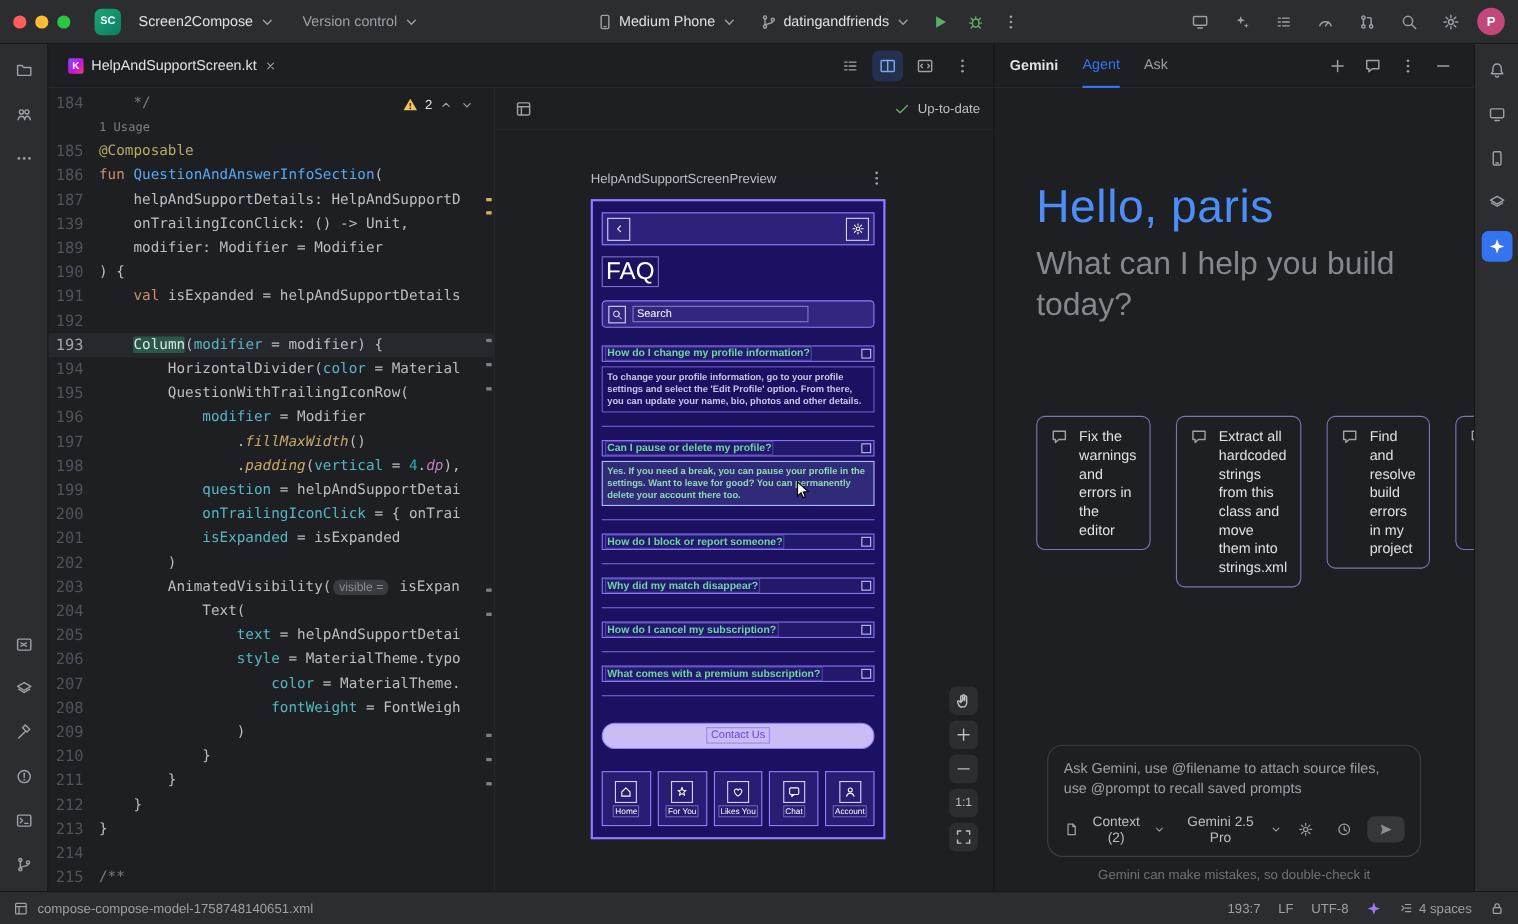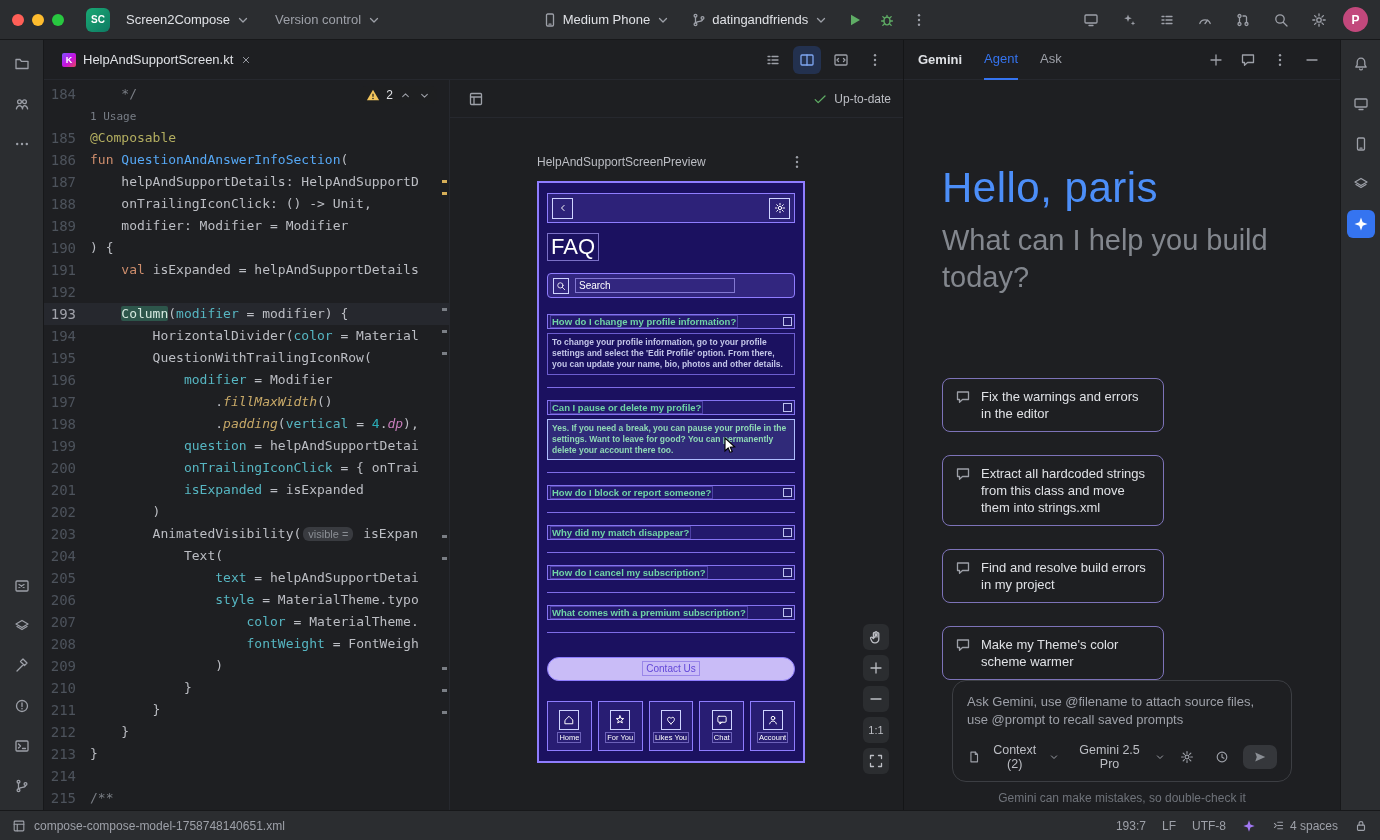--- a/index.html
+++ b/index.html
@@ -129,21 +129,21 @@
     align-items:center;padding:0 14px;gap:22px;}
   .g-title{font-weight:bold;color:#dfe1e5;}
   .g-tab{height:40px;display:flex;align-items:center;border-bottom:2px solid transparent;
     color:#9da0a8;background:none;border-top:none;border-left:none;border-right:none;
     font-family:inherit;font-size:13px;cursor:default;}
   .g-tab.active{color:#3574f0;border-bottom-color:#3574f0;}
   .g-header-icons{margin-left:auto;display:flex;align-items:center;gap:4px;}
   .g-body{flex:1;padding:0 38px;overflow:hidden;display:flex;flex-direction:column;}
   .g-greeting{margin-top:84px;font-size:42px;color:#4c8ef8;font-weight:400;letter-spacing:.5px;}
   .g-subtitle{margin-top:10px;font-size:29px;line-height:1.28;color:#83878e;width:340px;font-weight:400;}
-  .g-cards{margin-top:82px;display:flex;flex-direction:column;gap:23px;align-items:flex-start;}
+  .g-cards{margin-top:82px;display:flex;flex-direction:row;gap:23px;align-items:flex-start;}
   .g-card{display:flex;gap:10px;align-items:flex-start;background:none;border:1px solid #7d73b8;
     border-radius:8px;padding:9px 12px;color:#dfe1e5;font-family:inherit;font-size:13px;
     text-align:left;width:222px;cursor:default;}
   .g-card .ic{color:#9da0a8;margin-top:1px;flex:0 0 16px;}
   .g-card-text{line-height:17px;}
   .g-bottom{margin-top:auto;padding:0 10px 6px;}
   .g-input{border:1px solid #3c3e43;border-radius:14px;padding:12px 14px 10px;height:102px;
     display:flex;flex-direction:column;}
   .g-placeholder{color:#9da0a8;font-size:13px;line-height:1.4;}
   .g-controls{margin-top:auto;display:flex;align-items:center;gap:10px;}
@@ -443,21 +443,21 @@
 
       <div class="content-row">
 
         <section class="editor">
           <div id="code-lines" class="code-lines">
               <div class="cl"><span class="ln">184</span><span class="ct"><span class="tk-cm">    */</span></span></div>
               <div class="cl"><span class="ln"></span><span class="ct"><span class="tk-usage">1 Usage</span></span></div>
               <div class="cl"><span class="ln">185</span><span class="ct"><span class="tk-ann">@Composable</span></span></div>
               <div class="cl"><span class="ln">186</span><span class="ct"><span class="tk-kw">fun </span><span class="tk-fn">QuestionAndAnswerInfoSection</span><span class="tk-d">(</span></span></div>
               <div class="cl"><span class="ln">187</span><span class="ct"><span class="tk-d">    helpAndSupportDetails: HelpAndSupportD</span></span></div>
-              <div class="cl"><span class="ln">188</span><span class="ct"><span class="tk-d">    onTrailingIconClick: () -&gt; Unit,</span></span></div>
+              <div class="cl"><span class="ln">139</span><span class="ct"><span class="tk-d">    onTrailingIconClick: () -&gt; Unit,</span></span></div>
               <div class="cl"><span class="ln">189</span><span class="ct"><span class="tk-d">    modifier: Modifier = Modifier</span></span></div>
               <div class="cl"><span class="ln">190</span><span class="ct"><span class="tk-d">) {</span></span></div>
               <div class="cl"><span class="ln">191</span><span class="ct"><span class="tk-d">    </span><span class="tk-kw">val </span><span class="tk-d">isExpanded = helpAndSupportDetails</span></span></div>
               <div class="cl"><span class="ln">192</span><span class="ct"></span></div>
               <div class="cl cur"><span class="ln">193</span><span class="ct"><span class="tk-d">    </span><span class="tk-hl">Column</span><span class="tk-d">(</span><span class="tk-na">modifier</span><span class="tk-d"> = modifier) {</span></span></div>
               <div class="cl"><span class="ln">194</span><span class="ct"><span class="tk-d">        HorizontalDivider(</span><span class="tk-na">color</span><span class="tk-d"> = Material</span></span></div>
               <div class="cl"><span class="ln">195</span><span class="ct"><span class="tk-d">        QuestionWithTrailingIconRow(</span></span></div>
               <div class="cl"><span class="ln">196</span><span class="ct"><span class="tk-d">            </span><span class="tk-na">modifier</span><span class="tk-d"> = Modifier</span></span></div>
               <div class="cl"><span class="ln">197</span><span class="ct"><span class="tk-d">                .</span><span class="tk-ext">fillMaxWidth</span><span class="tk-d">()</span></span></div>
               <div class="cl"><span class="ln">198</span><span class="ct"><span class="tk-d">                .</span><span class="tk-ext">padding</span><span class="tk-d">(</span><span class="tk-na">vertical</span><span class="tk-d"> = </span><span class="tk-num">4</span><span class="tk-d">.</span><span class="tk-prop">dp</span><span class="tk-d">),</span></span></div>

